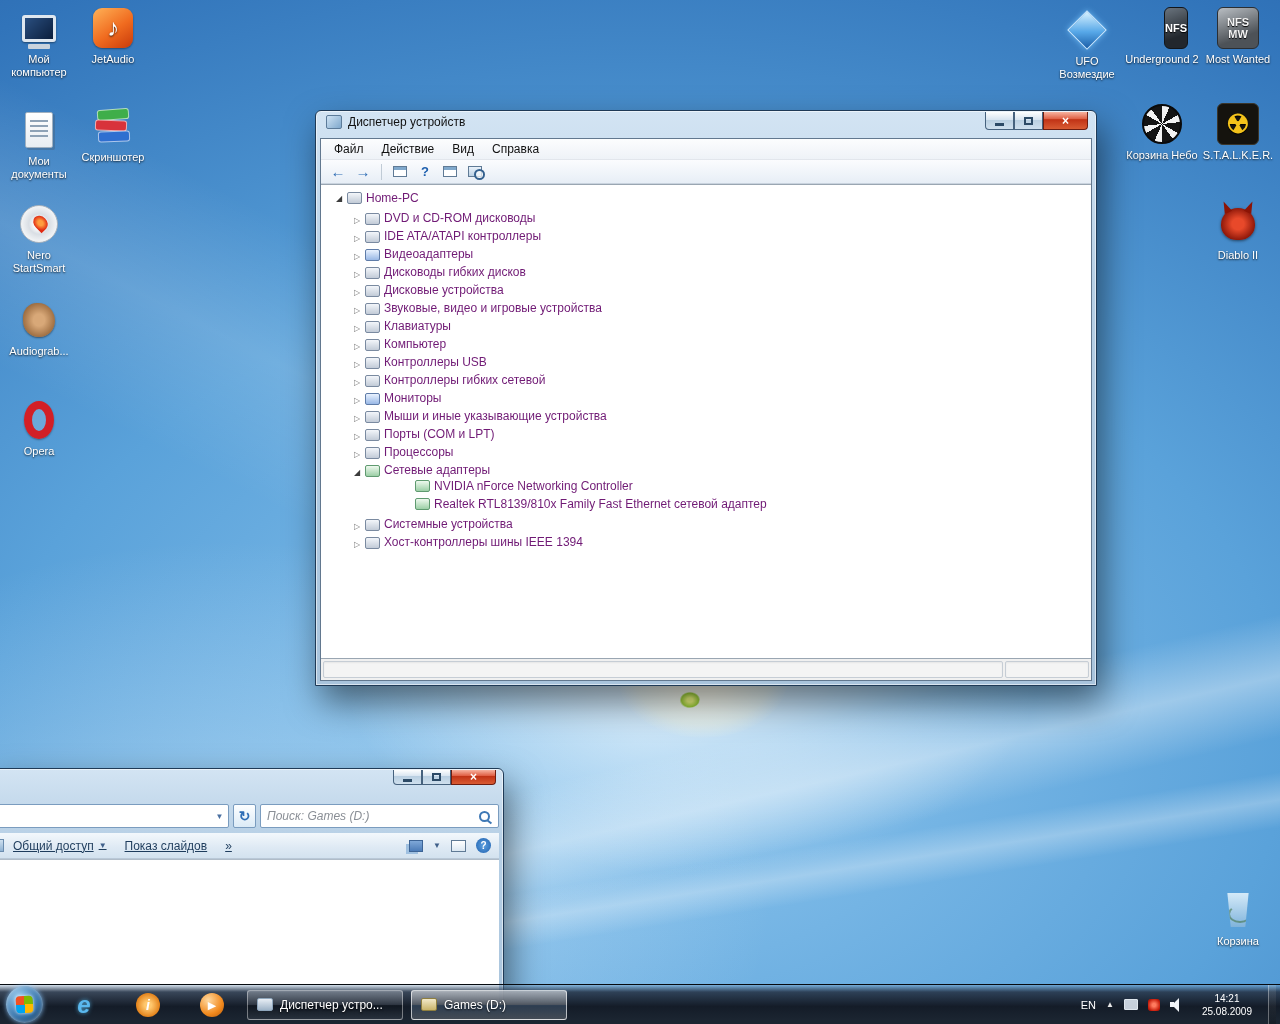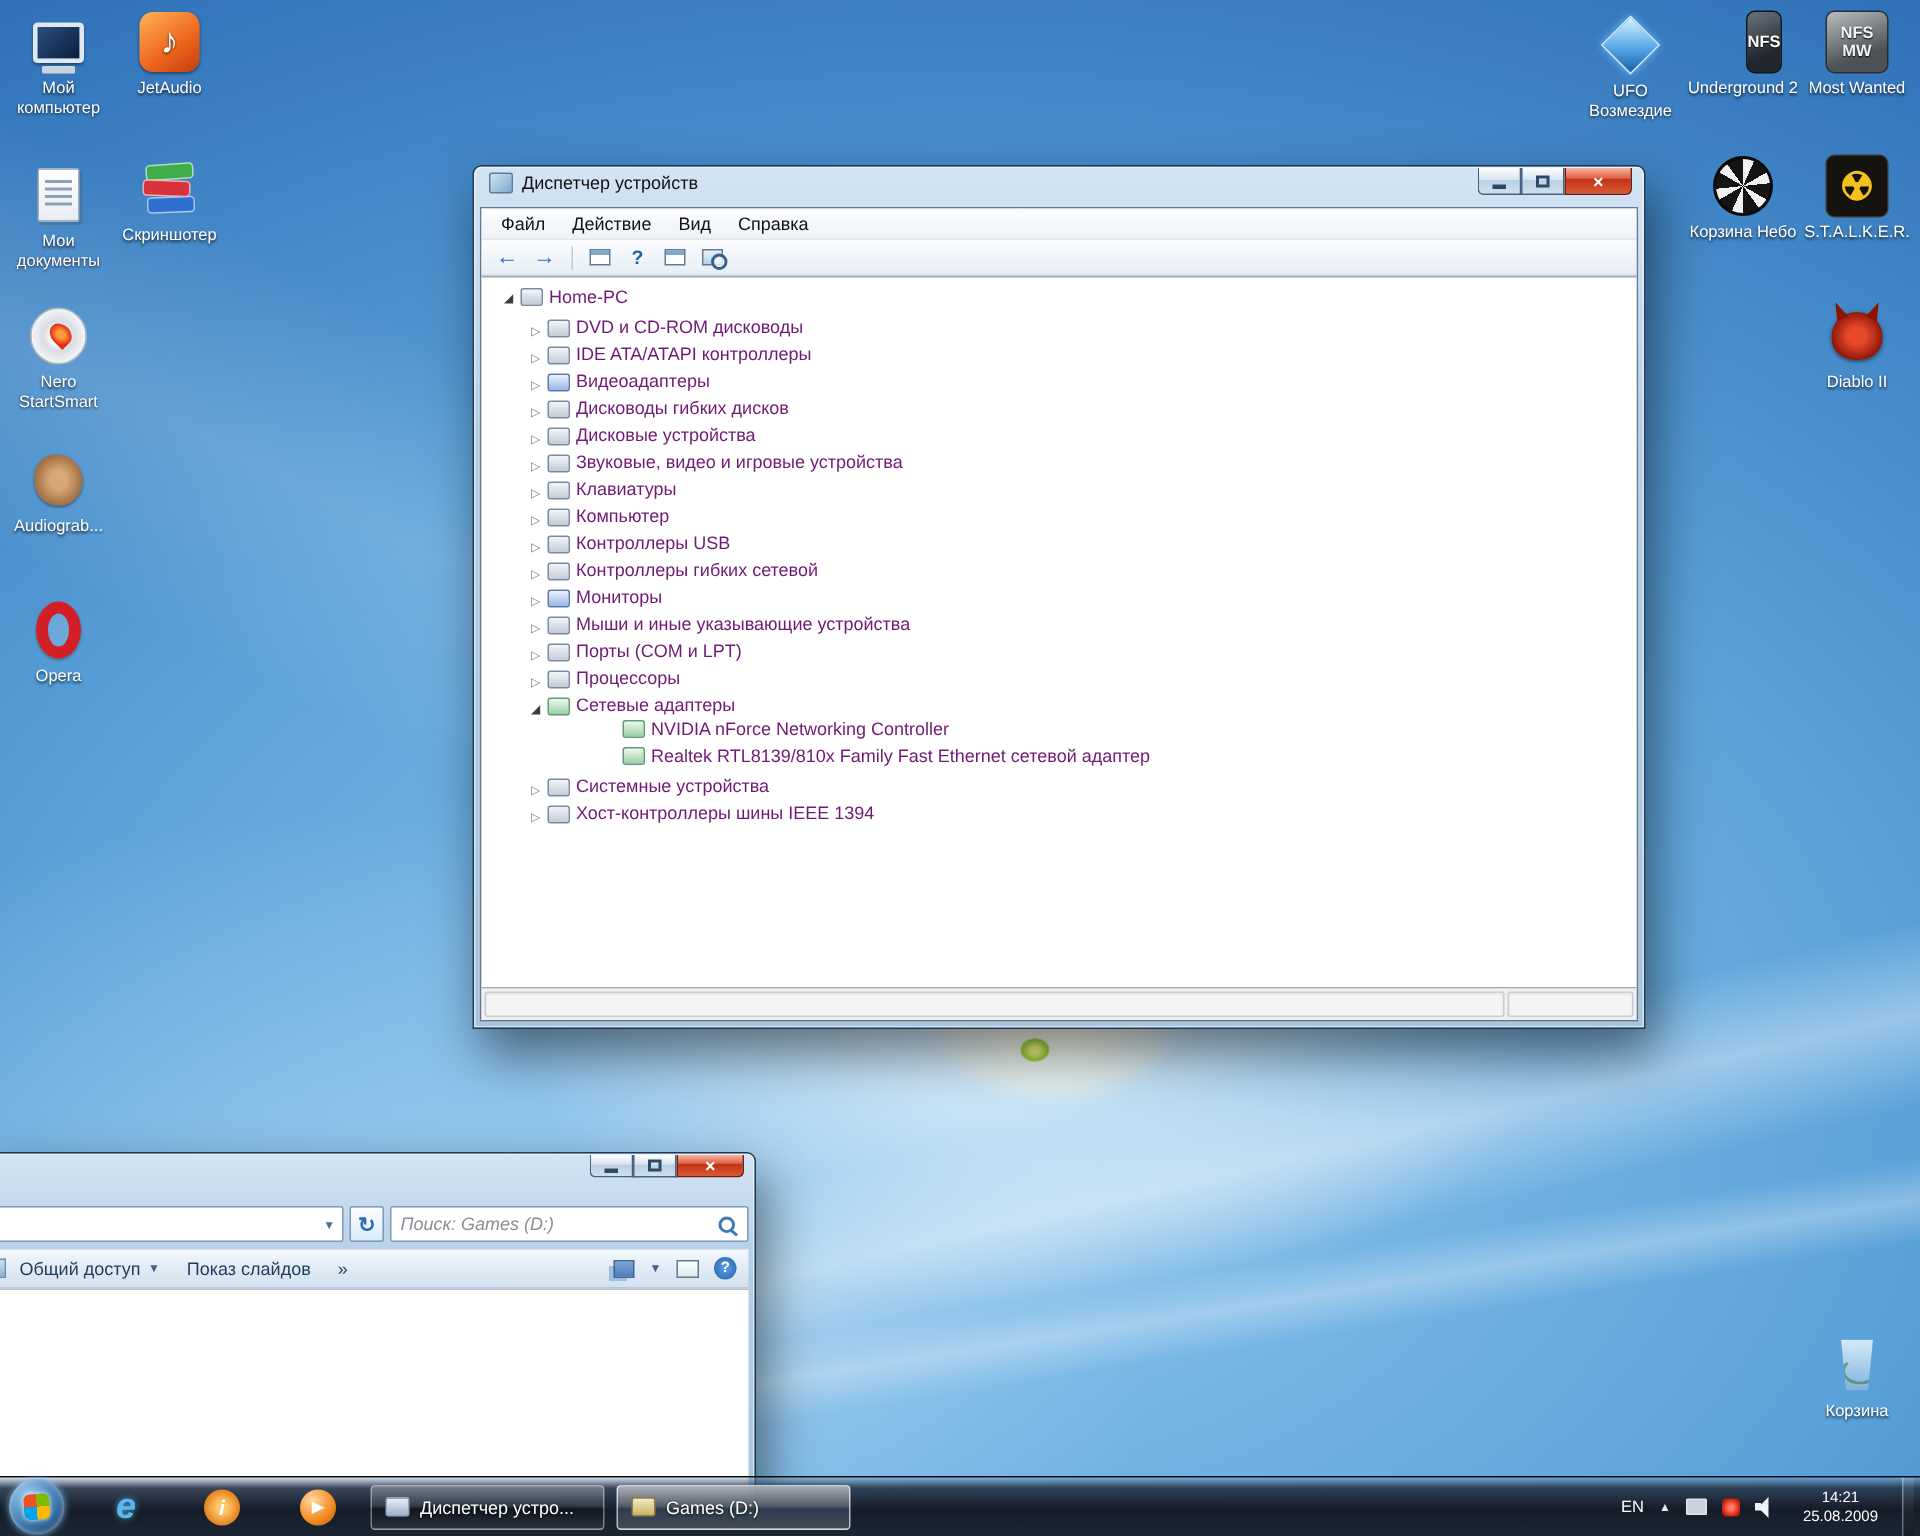--- a/index.html
+++ b/index.html
@@ -145,21 +145,21 @@
       display:flex; align-items:center; justify-content:center; }
   .searchbox { flex:1; height:24px; background:#fff; border:1px solid #7a9cbf; border-radius:2px;
       display:flex; align-items:center; padding:0 6px; }
   .search-text { flex:1; font-size:12px; font-style:italic; color:#8a8f96; }
   .mag { width:11px; height:11px; border:2px solid #3e78b5; border-radius:50%; position:relative; margin-right:2px; }
   .mag::after { content:""; position:absolute; right:-4px; bottom:-3px; width:5px; height:2px;
       background:#3e78b5; transform:rotate(40deg); }
   .ex-cmdbar { position:absolute; left:4px; right:4px; top:64px; height:26px;
       background:linear-gradient(#f3f8fc,#dfeaf4 55%,#d3e2ef); border-bottom:1px solid #b9c8d7;
       display:flex; align-items:center; font-size:12px; color:#1e3c5c; }
-  .cmd-item { padding:0 9px; display:flex; align-items:center; gap:5px; height:100%; }
+  .cmd-item { padding:0 9px; display:flex; align-items:center; gap:5px; height:100%;text-decoration:underline; }
   .dd-arrow { font-size:8px; color:#40608a; }
   .cmd-right { margin-left:auto; display:flex; align-items:center; gap:10px; padding-right:8px; }
   .views-ico { width:14px; height:12px; background:
       linear-gradient(#7fa8d8,#4c7cb8); box-shadow:-4px 3px 0 -1px #9fc0e0; border:1px solid #3c6496; }
   .pane-ico { width:15px; height:12px; border:1px solid #5f7a95; background:linear-gradient(#fff,#dce8f2); }
   .help-circ { width:15px; height:15px; border-radius:50%; background:radial-gradient(#5ea1e0,#1d5fae);
       color:#fff; font-size:10px; font-weight:bold; display:flex; align-items:center; justify-content:center; }
   .partial-ico { width:9px; height:13px; background:linear-gradient(#cfe0ef,#8fb2d2); border:1px solid #6a8cae; border-left:none; }
   .ex-content { position:absolute; left:4px; right:4px; top:90px; bottom:0; background:#fff; border-top:1px solid #b0bcc8; }
 

